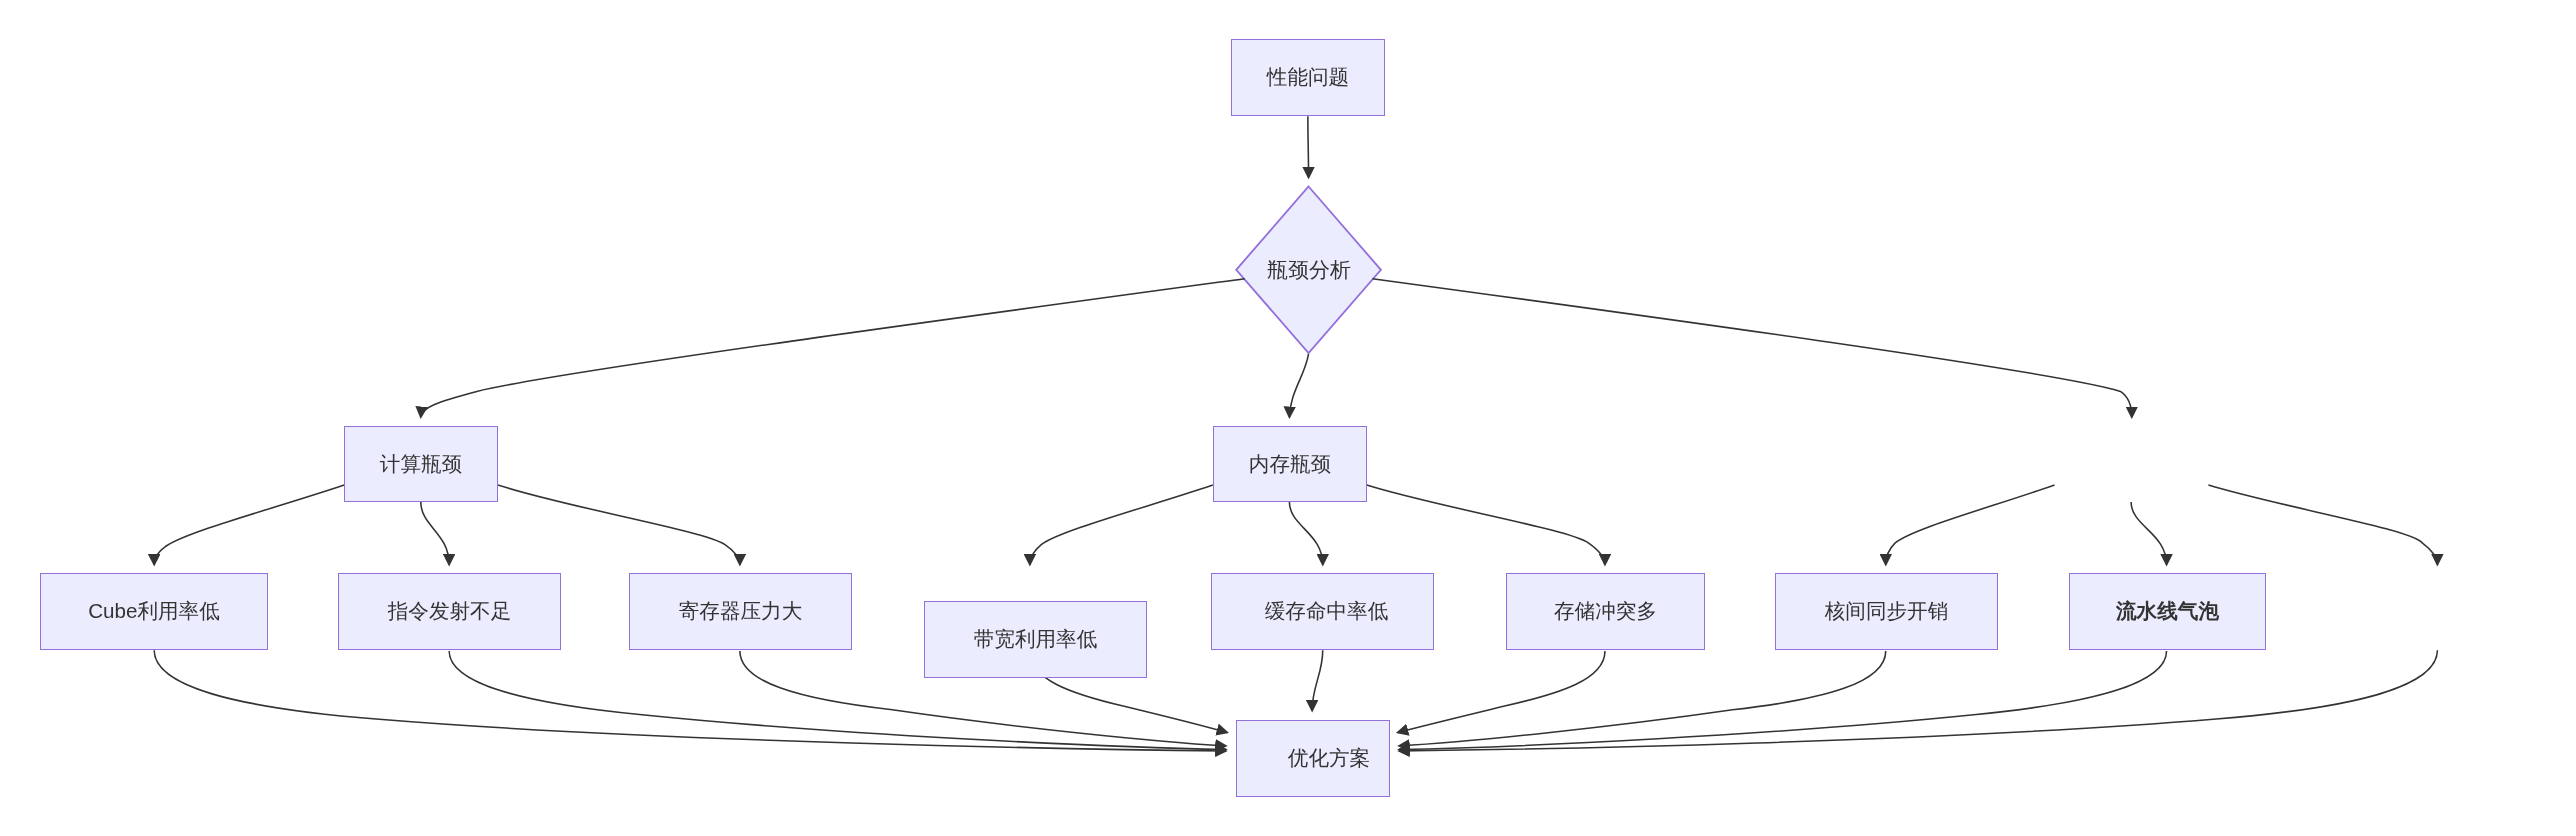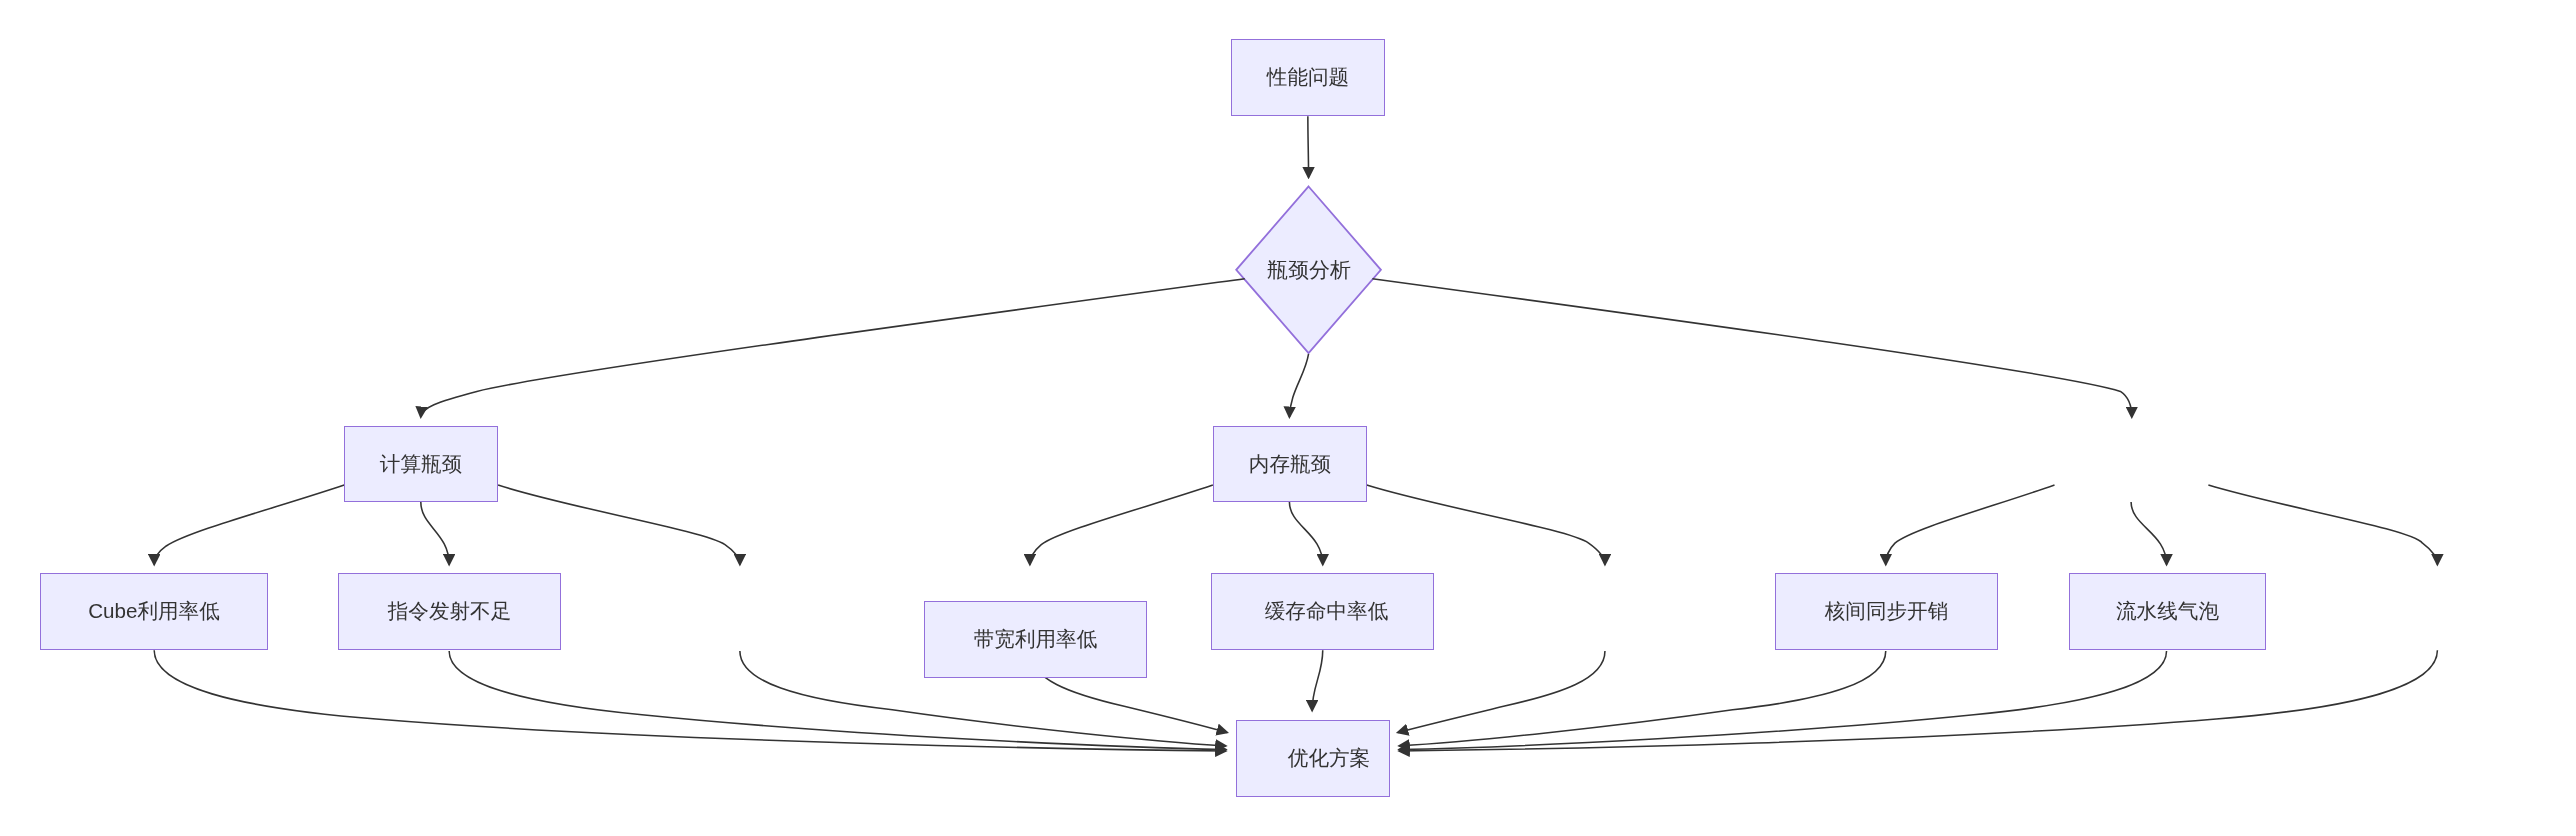--- a/index.html
+++ b/index.html
@@ -90,27 +90,29 @@
 
   <div class="node" style="left:344px; top:426px; width:154px; height:76px;">计算瓶颈</div>
 
   <div class="node" style="left:1213px; top:426px; width:154px; height:76px;">内存瓶颈</div>
 
 
   <div class="node" style="left:40px; top:573px; width:228px; height:77px;">Cube利用率低</div>
 
   <div class="node" style="left:338px; top:573px; width:223px; height:77px;">指令发射不足</div>
 
+  <div class="node" style="left:629px; top:573px; width:223px; height:77px;">寄存器压力大</div>
 
   <div class="node" style="left:924px; top:573px; width:223px; height:77px;margin-top:28px;">带宽利用率低</div>
 
   <div class="node" style="left:1211px; top:573px; width:223px; height:77px;padding-left:8px;">缓存命中率低</div>
 
+  <div class="node" style="left:1506px; top:573px; width:199px; height:77px;">存储冲突多</div>
 
   <div class="node" style="left:1775px; top:573px; width:223px; height:77px;">核间同步开销</div>
 
-  <div class="node" style="left:2069px; top:573px; width:197px; height:77px;">流水线气泡</div>
+  <div class="node" style="left:2069px; top:573px; width:197px; height:77px;font-weight:bold;">流水线气泡</div>
 
 
   <div class="node" style="left:1236px; top:720px; width:154px; height:77px;padding-left:32px;">优化方案</div>
 
 </div>
 
 
 </body></html>

